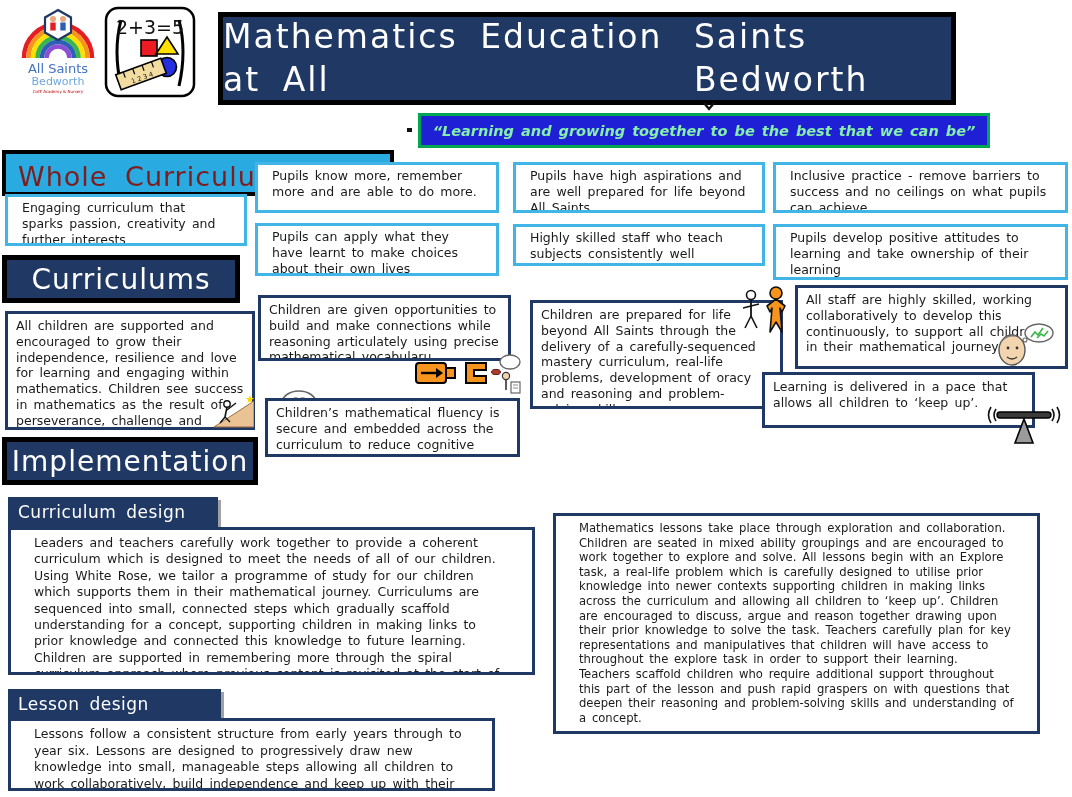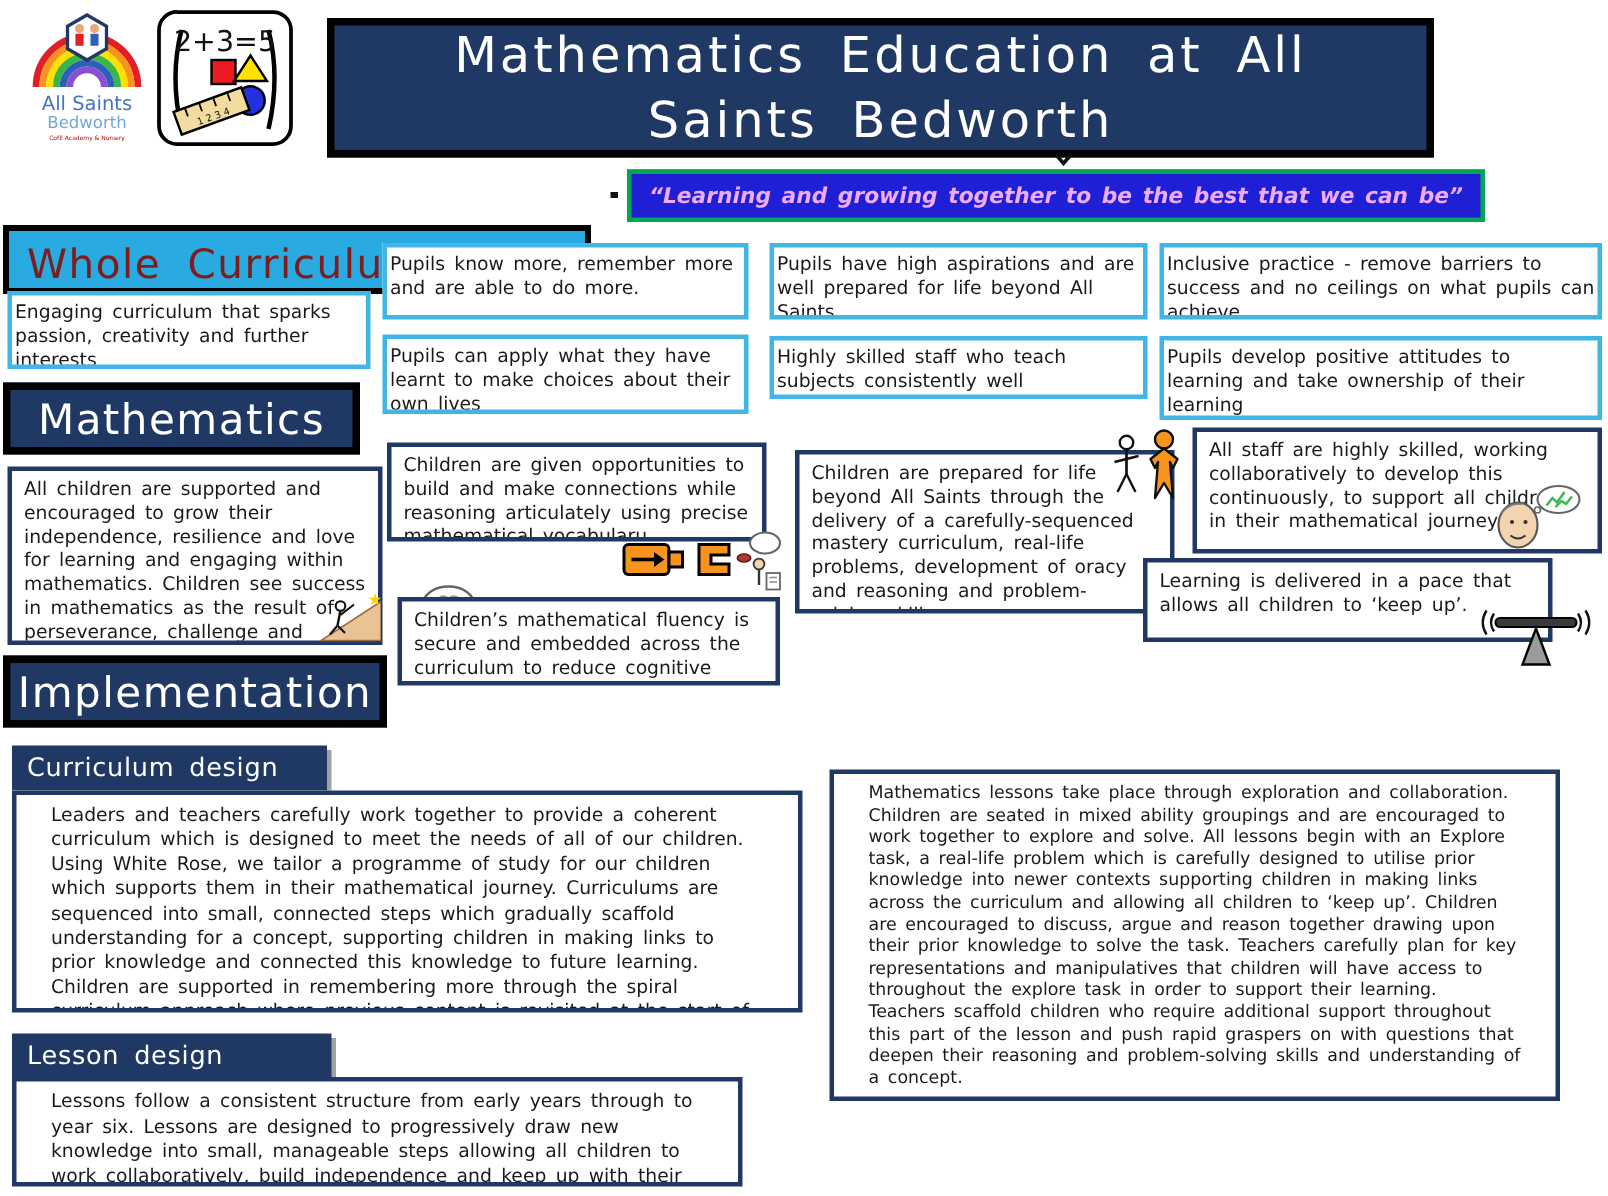--- a/index.html
+++ b/index.html
@@ -5,30 +5,30 @@
   html,body{margin:0;padding:0;background:#fff;}
   .page{position:relative;width:1072px;height:797px;background:#fff;overflow:hidden;
         font-family:"DejaVu Sans", sans-serif;color:#1a1a1a;}
   .abs{position:absolute;box-sizing:border-box;}
   .navy{background:#1F3864;color:#fff;}
   .big-header{border:5px solid #000;display:flex;align-items:center;justify-content:center;
               font-size:28px;letter-spacing:1px;word-spacing:6px;overflow:hidden;}
   .sub-header{display:flex;align-items:center;font-size:17px;padding-left:10px;
               letter-spacing:.5px;word-spacing:4px;box-shadow:3px 3px 0 rgba(130,130,130,.75);overflow:hidden;}
   .intent{background:#fff;border:3px solid #41B6E6;font-size:12.5px;line-height:1.28;
-          padding:3px 2px;word-spacing:.18em;overflow:hidden;}
+          padding:3px 14px;word-spacing:.18em;overflow:hidden;}
   .mbox{background:#fff;border:3px solid #1F3864;font-size:12.5px;line-height:1.26;
         padding:4px 8px;word-spacing:.18em;overflow:hidden;}
   .body-box{background:#fff;border:3px solid #1F3864;padding:5px 23px;word-spacing:.18em;overflow:hidden;}
-  .banner{background:#1F3864;border:5px solid #000;color:#fff;display:flex;flex-direction:column;
+  .banner{background:#1F3864;border:5px solid #000;color:#fff;display:flex;flex-direction:row;
           align-items:center;justify-content:center;font-size:33px;line-height:1.3;
           letter-spacing:2px;word-spacing:10px;}
   .wci{background:#29ABE2;border:4px solid #000;display:flex;align-items:flex-end;
        font-size:27px;padding-left:12px;letter-spacing:1px;word-spacing:8px;color:#7f1d1d;margin-top:40px;}
-  .motto{background:#1F1FD6;border:3px solid #00A651;color:#f0abfc;display:flex;
+  .motto{background:#1F1FD6;border:3px solid #00A651;color:#86efac;display:flex;
          align-items:center;justify-content:center;font-style:italic;font-weight:bold;
          font-size:14.5px;word-spacing:2px;}
 </style>
 </head>
 <body>
 
 <div class="page">
 
   <div class="abs" style="left:16px;top:6px;width:84px;height:94px;">
     <svg width="84" height="94" viewBox="0 0 84 94">
@@ -96,21 +96,21 @@
   <div class="abs intent" style="left:513px;top:162px;width:252px;height:51px;">
     <span>Pupils have high aspirations and are well prepared for life beyond All Saints</span></div>
   <div class="abs intent" style="left:773px;top:162px;width:295px;height:51px;">
     <span>Inclusive practice - remove barriers to success and no ceilings on what pupils can achieve</span></div>
   <div class="abs intent" style="left:513px;top:224px;width:252px;height:42px;">
     <span>Highly skilled staff who teach subjects consistently well</span></div>
   <div class="abs intent" style="left:773px;top:224px;width:295px;height:56px;">
     <span>Pupils develop positive attitudes to learning and take ownership of their learning</span></div>
 
   <div class="abs navy big-header" style="left:2px;top:255px;width:238px;height:48px;">
-    <span>Mathematics</span>
+    <span>Curriculums</span>
   </div>
 
   <div class="abs mbox" style="left:5px;top:311px;width:250px;height:119px;">
     <span>All children are supported and encouraged to grow their independence, resilience and love for learning and engaging within mathematics. Children see success in mathematics as the result of perseverance, challenge and practice.</span></div>
 
   <svg class="abs" style="left:212px;top:391px;" width="42" height="38">
     <polygon points="2,36 42,36 42,10" fill="#EAC394" stroke="#9C6B3F" stroke-width="1"></polygon>
     <text x="33" y="12" font-size="11" fill="#FFD500">★</text>
     <circle cx="15" cy="13" r="3.2" fill="#fff" stroke="#111" stroke-width="1.4"></circle>
     <line x1="15" y1="16" x2="13" y2="26" stroke="#111" stroke-width="1.6"></line>

